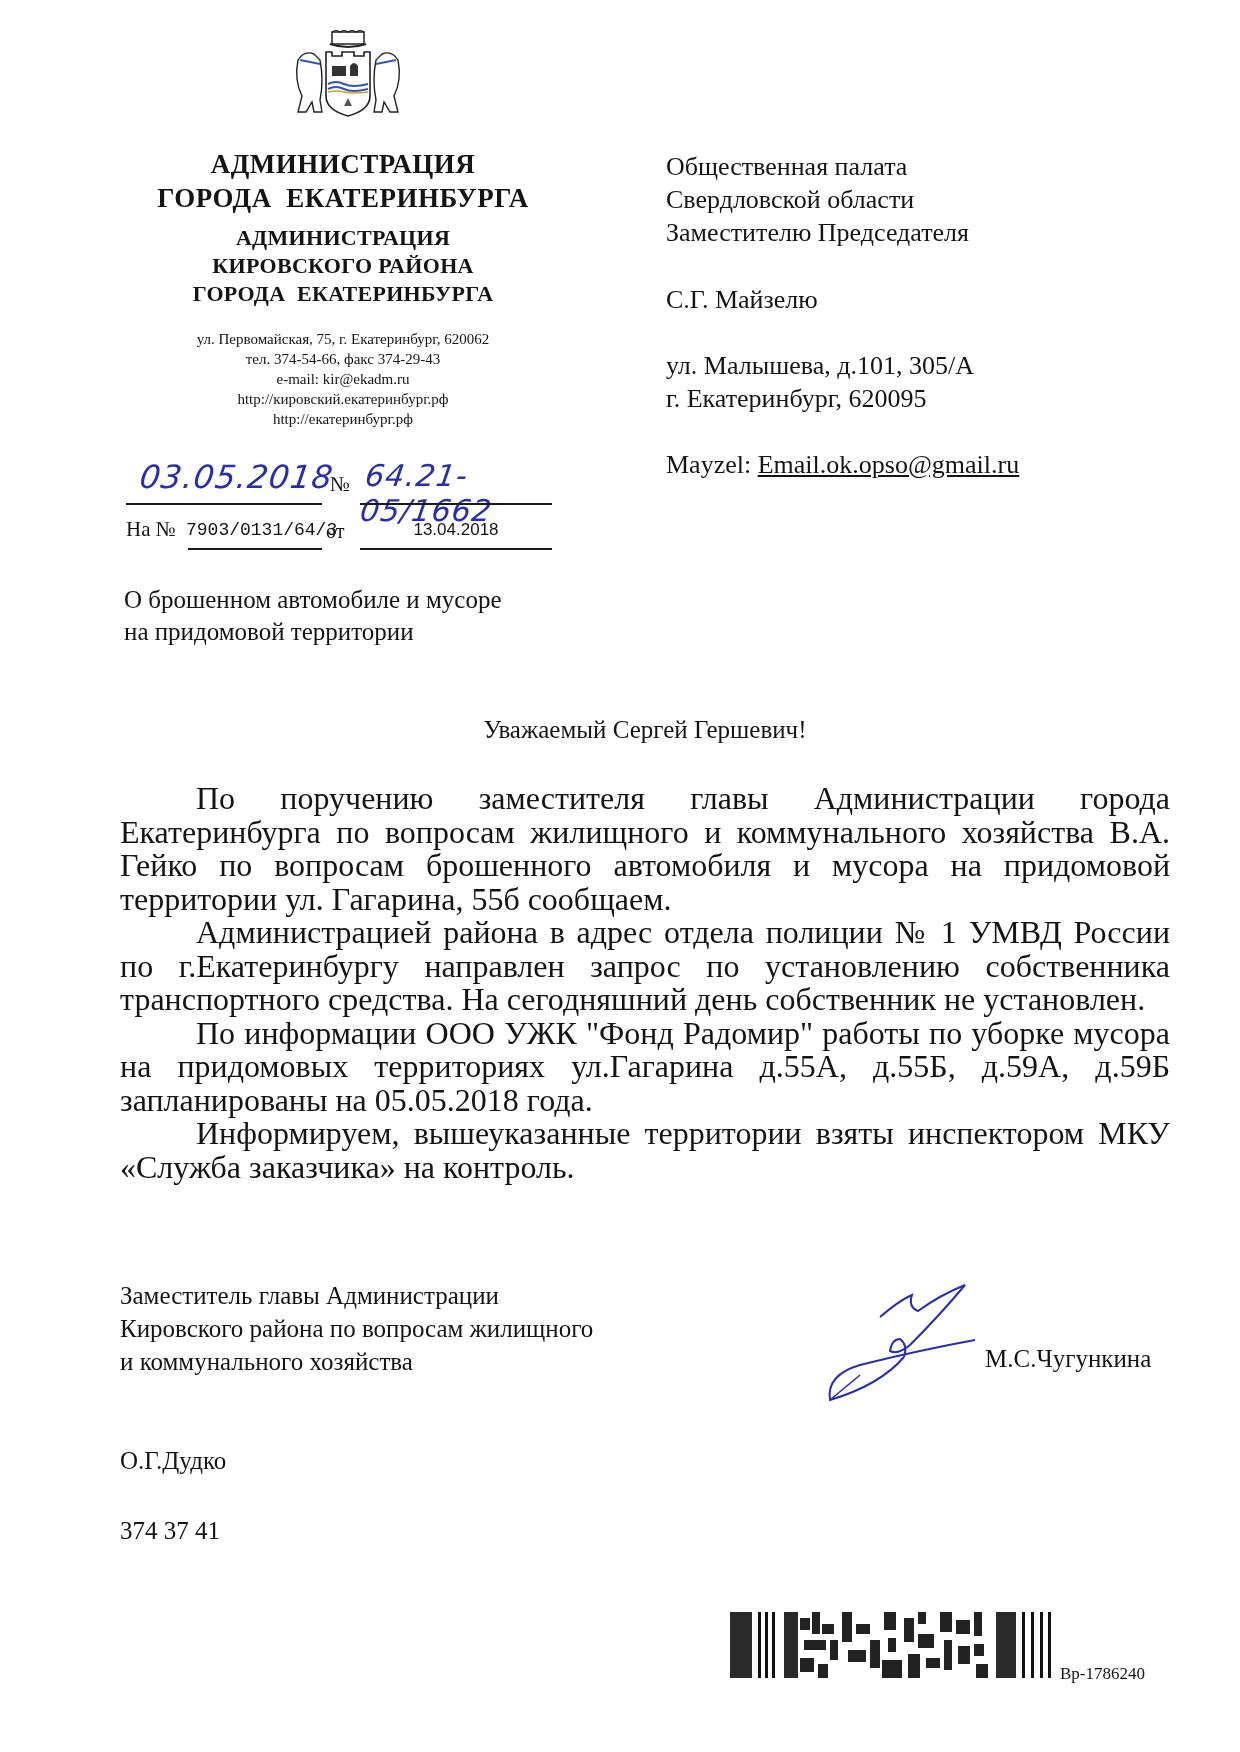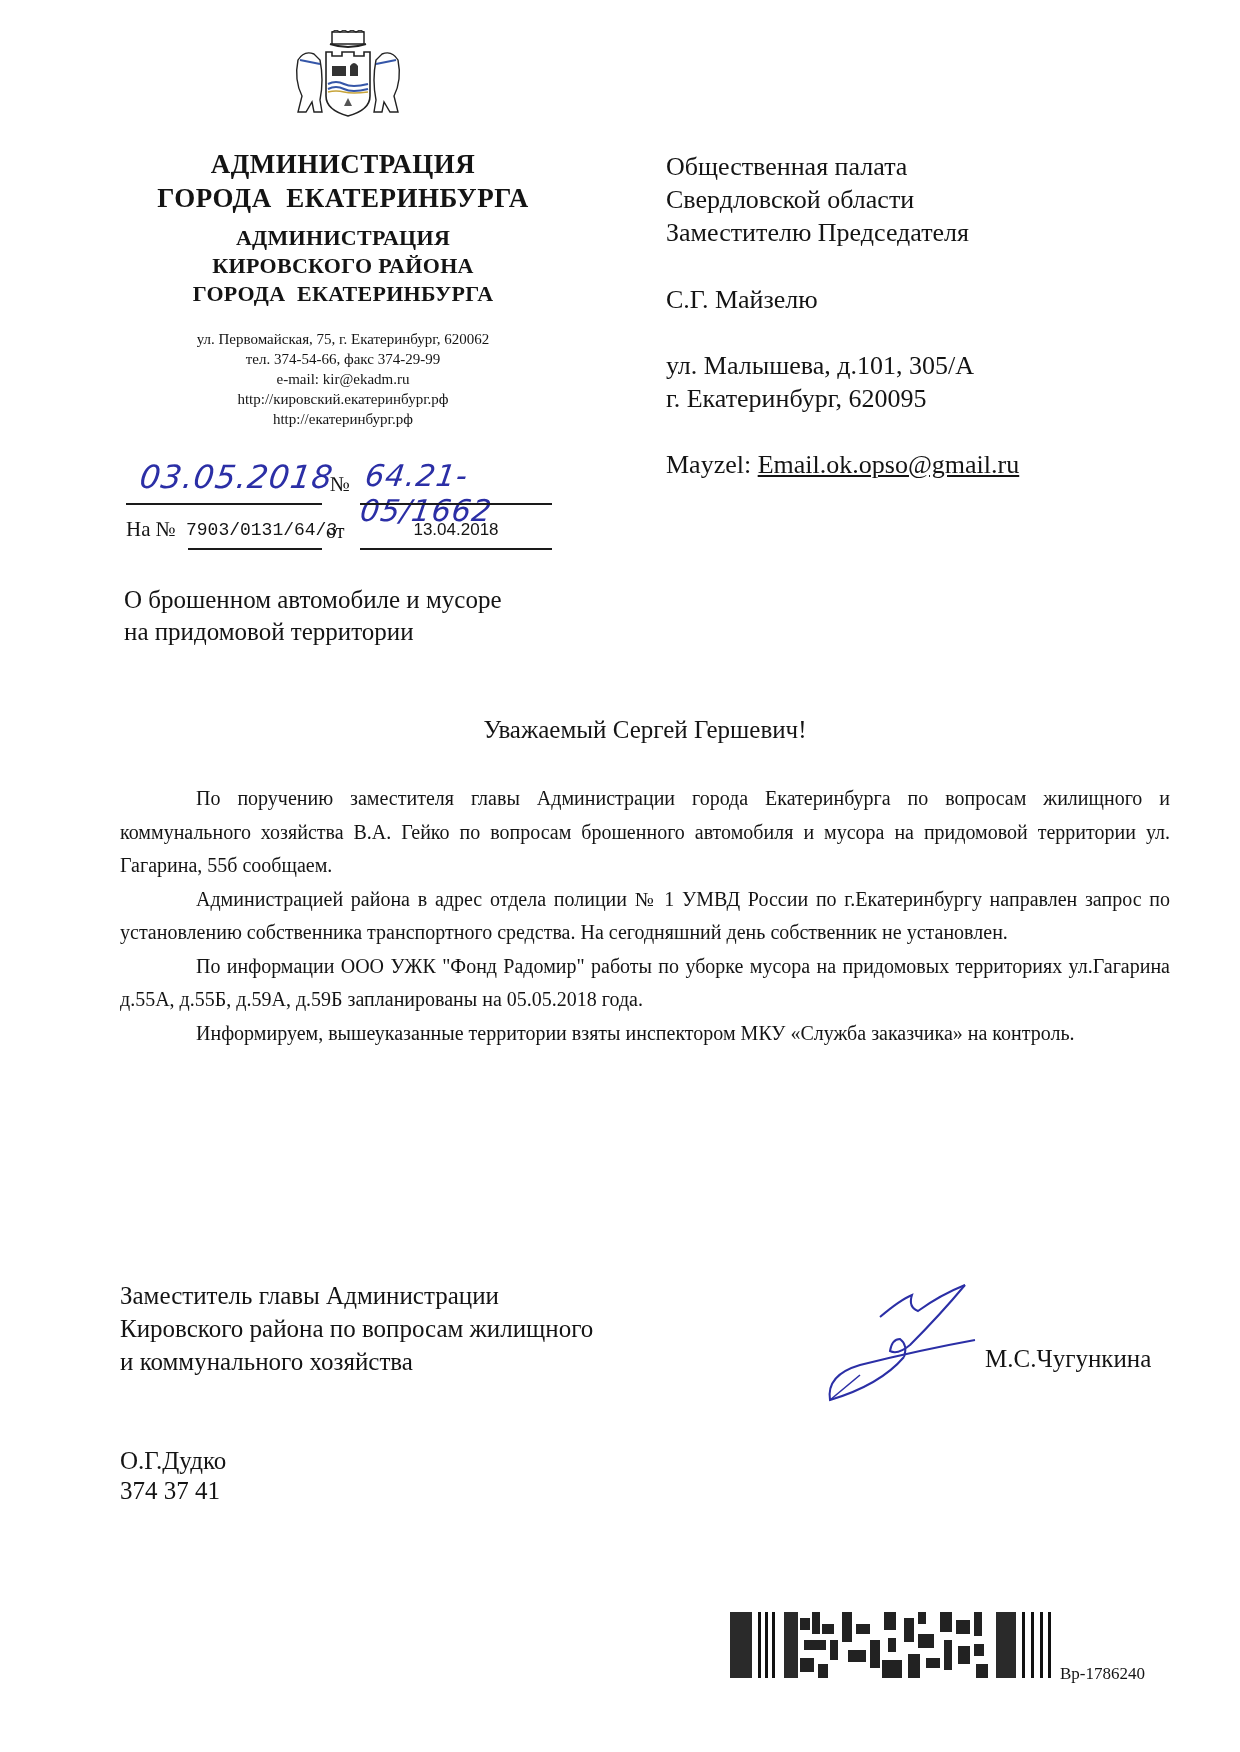--- a/index.html
+++ b/index.html
@@ -86,37 +86,37 @@
 
     
     #salutation {
       left: 120px; width: 1050px; top: 716px; text-align: center;
       font-size: 25px;
     }
 
     
     #body {
       left: 120px; top: 782px; width: 1050px;
-      font-size: 20px; line-height: 33.5px;
+      font-size: 32px; line-height: 33.5px;
       text-align: justify;
     }
     #body p { margin: 0; text-indent: 76px; }
 
     
     .sig { left: 120px; font-size: 25px; line-height: 33px; text-align: right; }
     #sig1 { top: 1279px; }
     #sig2 { top: 1312px; }
     #sig3 { top: 1345px; }
     #signature { left: 800px; top: 1255px; width: 190px; height: 150px; }
     #signer-name { left: 968px; top: 1345px; font-size: 25px; margin-left: 17px; }
 
     
     .exe { left: 120px; font-size: 25px; line-height: 30px; }
     #exe1 { top: 1446px; }
-    #exe2 { top: 1476px; }
+    #exe2 { top: 1516px; }
 
     
     #barcode { left: 730px; top: 1610px; width: 330px; height: 70px; }
     #barcode-id { left: 1060px; top: 1664px; font-size: 17px; }
   </style>
 </head>
 <body>
 
 <svg id="coat" class="abs" viewBox="0 0 124 88">
 
@@ -138,21 +138,21 @@
   <path d="M110 30 L90 34" stroke="#3556a8" stroke-width="2"></path>
 </svg>
 
 <div id="hdr1" class="abs hdr hdr-big">АДМИНИСТРАЦИЯ</div>
 <div id="hdr2" class="abs hdr hdr-big" style="white-space:pre;">ГОРОДА  ЕКАТЕРИНБУРГА</div>
 <div id="hdr3" class="abs hdr hdr-mid">АДМИНИСТРАЦИЯ</div>
 <div id="hdr4" class="abs hdr hdr-mid">КИРОВСКОГО РАЙОНА</div>
 <div id="hdr5" class="abs hdr hdr-mid" style="white-space:pre;">ГОРОДА  ЕКАТЕРИНБУРГА</div>
 
 <div id="ct1" class="abs contact">ул. Первомайская, 75, г. Екатеринбург, 620062</div>
-<div id="ct2" class="abs contact">тел. 374-54-66, факс 374-29-99</div>
+<div id="ct2" class="abs contact">тел. 374-54-66, факс 374-29-43</div>
 <div id="ct3" class="abs contact">e-mail: kir@ekadm.ru</div>
 <div id="ct4" class="abs contact">http://кировский.екатеринбург.рф</div>
 <div id="ct5" class="abs contact">http://екатеринбург.рф</div>
 
 <div id="reg-date" class="abs hand">03.05.2018</div>
 <div id="no-label" class="abs">№</div>
 <div id="reg-num" class="abs hand">64.21-05/1662</div>
 <div id="rule1" class="abs rule"></div>
 <div id="rule2" class="abs rule"></div>
 

